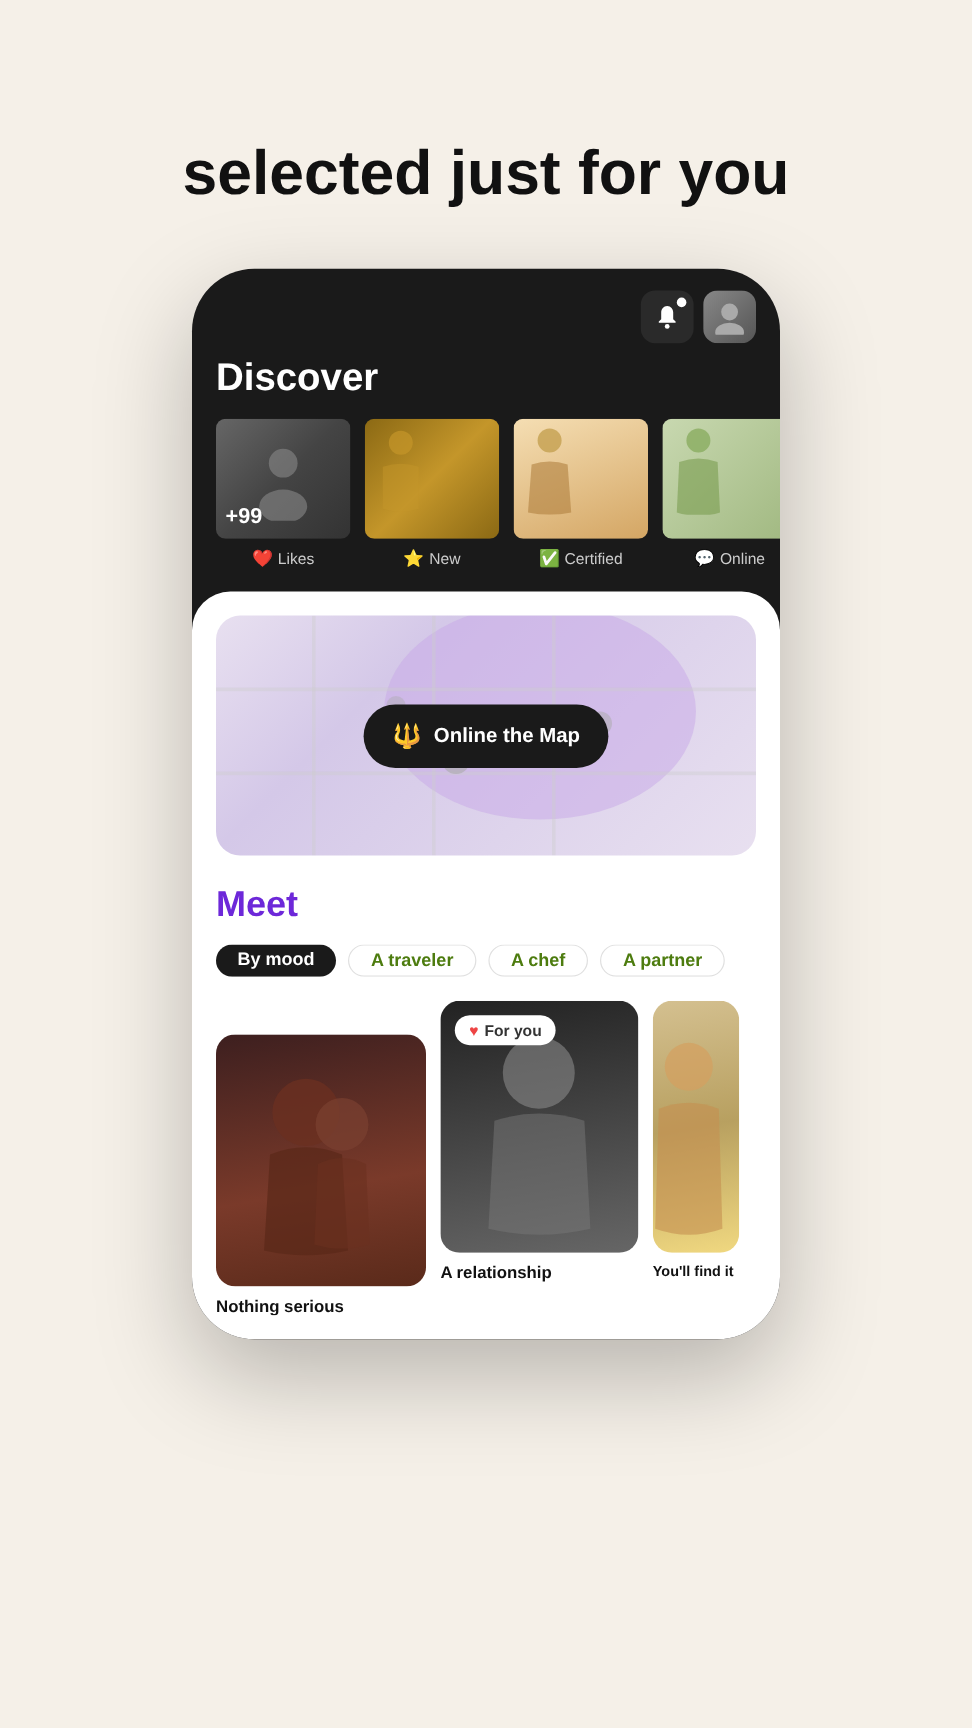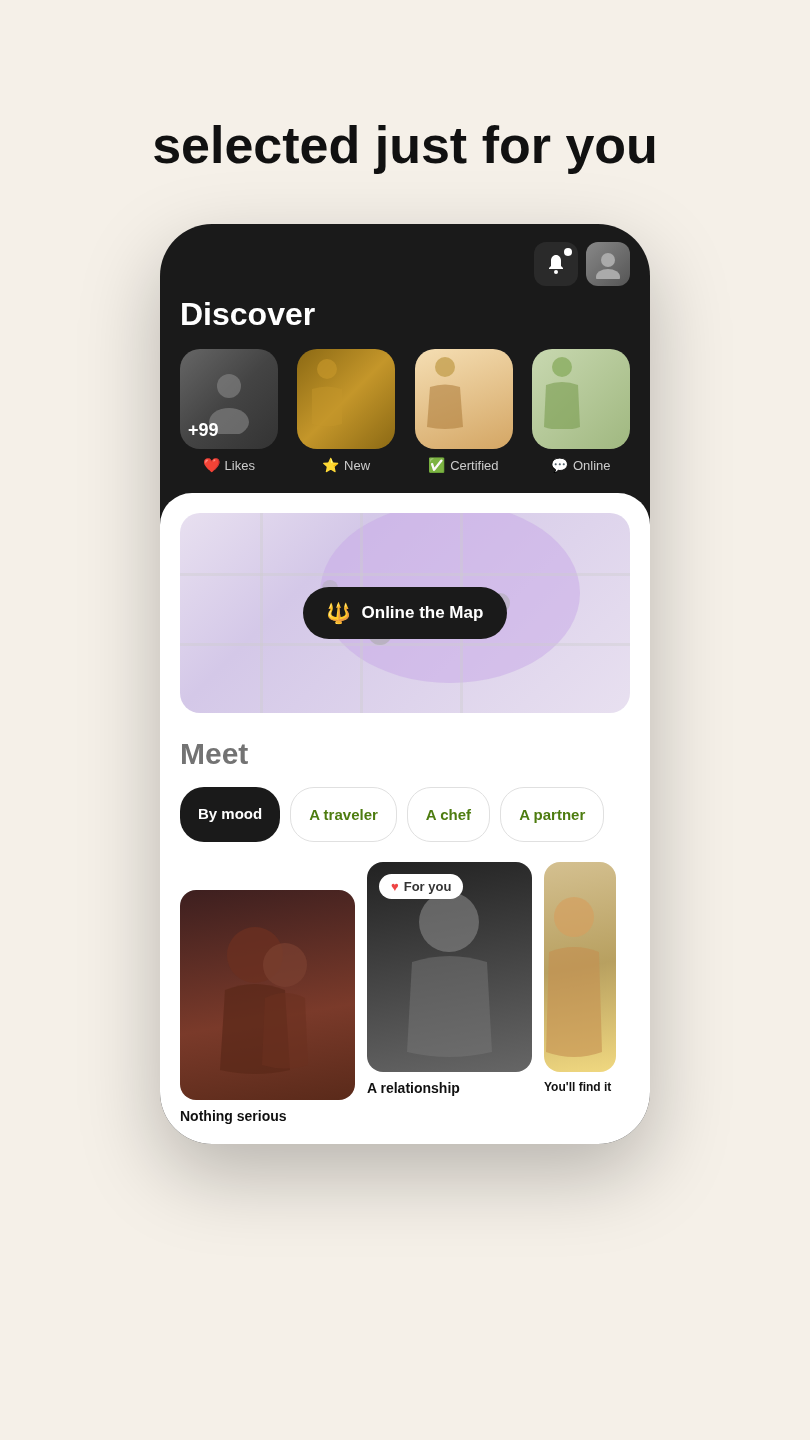--- a/index.html
+++ b/index.html
@@ -107,23 +107,23 @@
     }
 
     .discover-item {
       display: flex;
       flex-direction: column;
       align-items: center;
       gap: 8px;
     }
 
     .discover-thumb {
-      width: 98px;
+      width: 112px;
       height: 100px;
-      border-radius: 20px;
+      border-radius: 8px;
       overflow: hidden;
       position: relative;
     }
 
     
     .thumb-likes {
       background: linear-gradient(135deg, #666 0%, #444 50%, #333 100%);
       width: 100%;
       height: 100%;
       display: flex;
@@ -210,34 +210,34 @@
     }
 
     .explore-icon {
       font-size: 20px;
     }
 
     
     .meet-title {
       font-size: 30px;
       font-weight: 800;
-      color: #737373;
+      color: #6d28d9;
       margin-bottom: 16px;
     }
 
     .mood-chips {
       display: flex;
       gap: 10px;
       margin-bottom: 20px;
       flex-wrap: nowrap;
       overflow: hidden;
     }
 
     .chip {
-      padding: 18px 18px;
+      padding: 4px 18px;
       border-radius: 24px;
       font-size: 15px;
       font-weight: 600;
       white-space: nowrap;
       cursor: pointer;
     }
 
     .chip-active {
       background: #1a1a1a;
       color: white;

